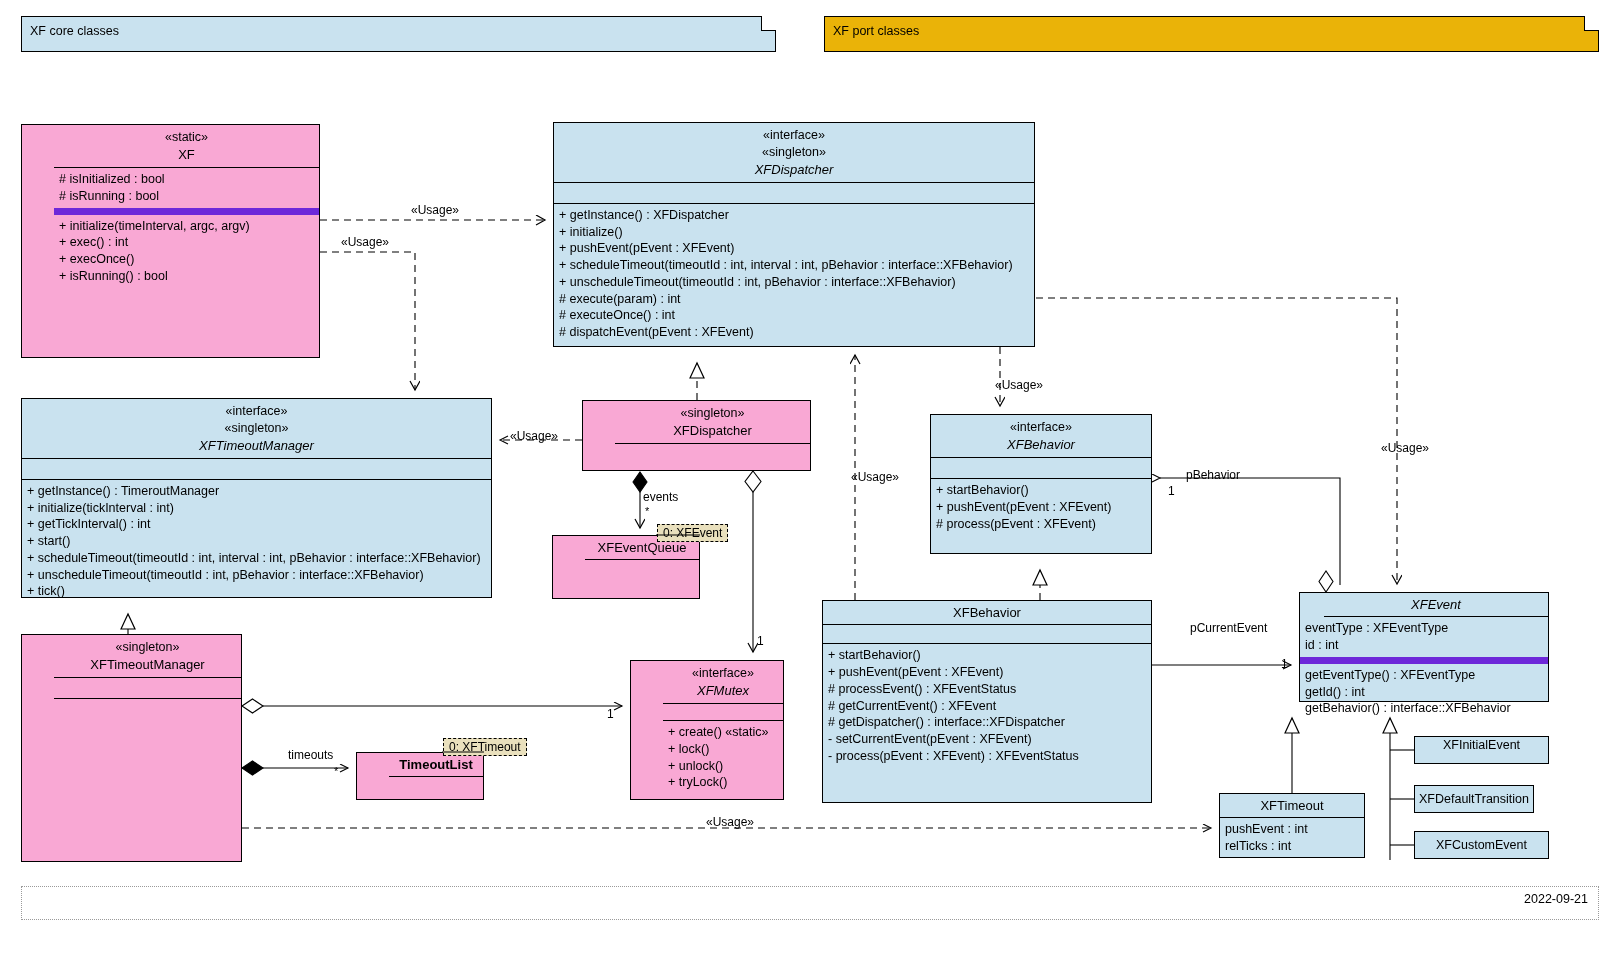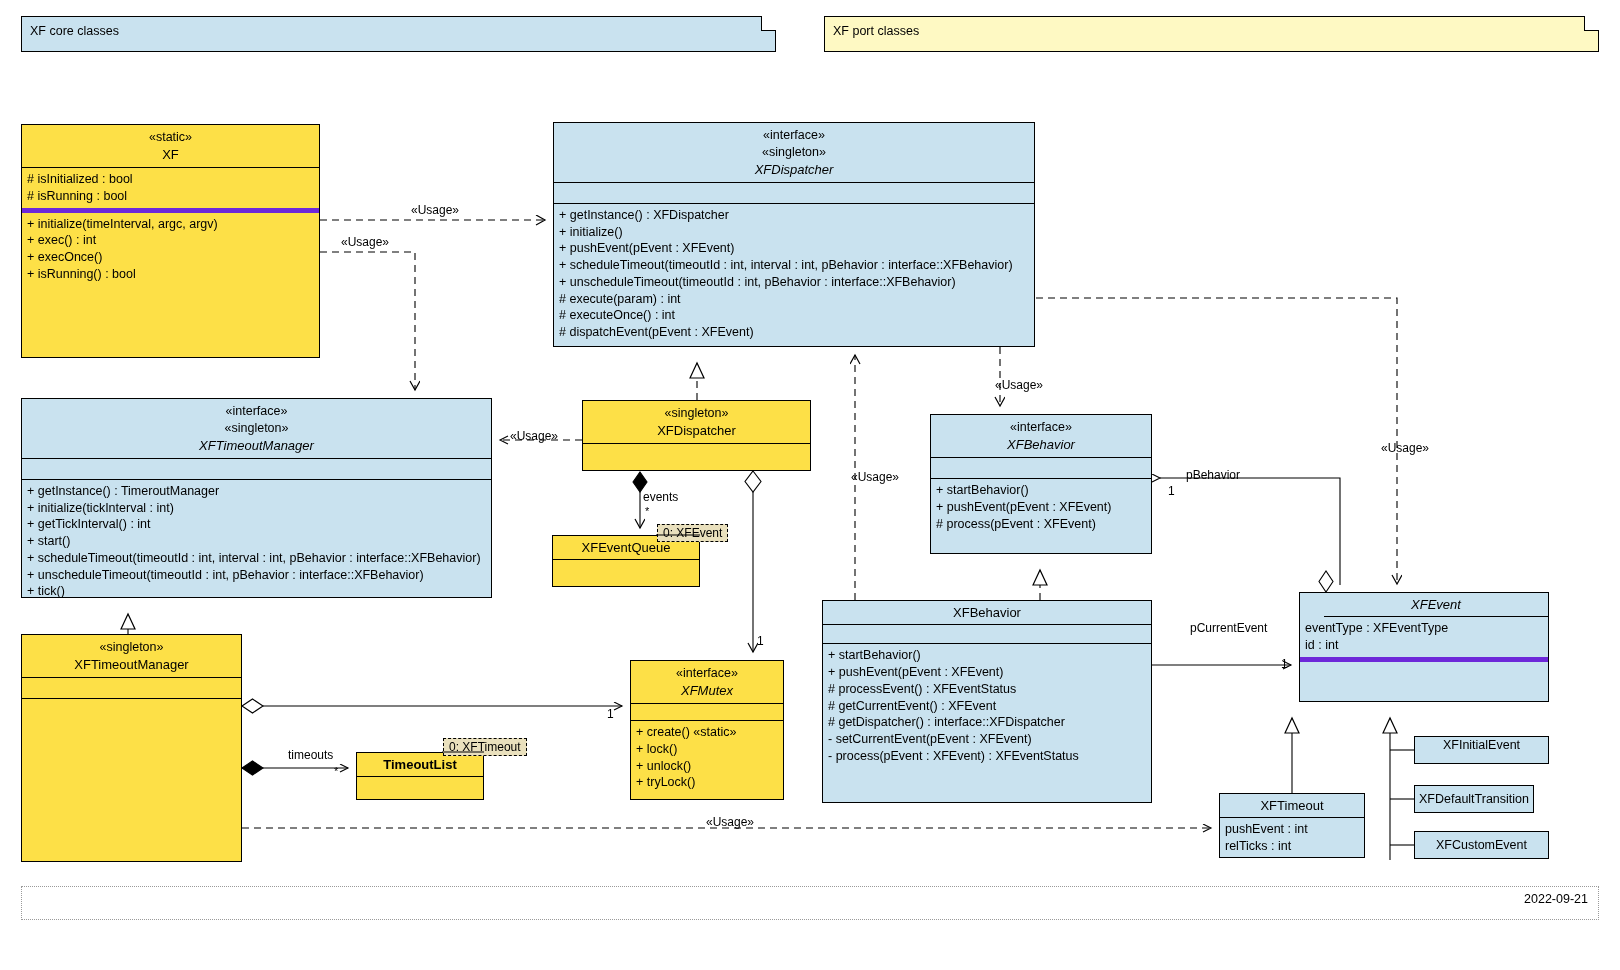--- a/index.html
+++ b/index.html
@@ -21,49 +21,49 @@
   
   .uml-box {
     position: absolute;
     box-sizing: border-box;
     border: 1px solid #000000;
     background: #c9e2ef;
     font-size: 12.5px;
     color: #000000;
     line-height: 1.34;
   }
-  .uml-box.tan { background: #fde047; }
+  .uml-box.tan { background: #f9a8d4; padding-left: 32px; }
   .hdr {
     text-align: center;
     padding: 4px 4px 4px 4px;
     border-bottom: 1px solid #000000;
   }
   .stereo { display: block; font-size: 12.5px; }
   .cname  { display: block; font-size: 13px; }
   .cname.italic { font-style: italic; }
   .compart {
-    border-bottom: 5px solid #6d28d9;
+    border-bottom: 7px solid #6d28d9;
     padding: 3px 5px;
     min-height: 9px;
   }
   .compart.last { border-bottom: none; }
   .compart .line { white-space: nowrap; display: block; }
   .empty-compart { height: 20px; border-bottom: 1px solid #000000; }
   .fill { }
 
   
   .pkg {
     position: absolute;
     box-sizing: border-box;
     border: 1px solid #000000;
     font-size: 12.5px;
     padding: 7px 0 0 8px;
     background: #c9e2ef;
   }
-  .pkg.tan { background: #fef9c3; }
+  .pkg.tan { background: #eab308; }
   .pkg .fold {
     position: absolute;
     right: -1px;
     top: -1px;
     width: 14px;
     height: 14px;
     background: #ffffff;
     border-left: 1px solid #000000;
     border-bottom: 1px solid #000000;
   }
@@ -181,21 +181,21 @@
   </div>
 
   <div class="uml-box tan" style="left:582px; top:400px; width:229px; height:71px;">
     <div class="hdr">
       <span class="stereo">«singleton»</span>
       <span class="cname">XFDispatcher</span>
     </div>
     <div class="compart last fill" style="height:26px;"></div>
   </div>
 
-  <div class="uml-box tan" style="left:552px; top:535px; width:148px; height:52px;">
+  <div class="uml-box tan" style="left:552px; top:535px; width:148px; height:64px;">
     <div class="hdr" style="padding:3px 4px;">
       <span class="cname">XFEventQueue</span>
     </div>
     <div class="compart last fill" style="height:24px;"></div>
   </div>
 
   <div class="rolenote" style="left:657px; top:524px;">
     <span>0: XFEvent</span>
   </div>
 
@@ -262,20 +262,25 @@
     </div>
   </div>
 
   <div class="uml-box" style="left:1299px; top:592px; width:250px; height:110px;">
     <div class="hdr" style="padding:3px 4px;margin-left:24px;">
       <span class="cname italic">XFEvent</span>
     </div>
     <div class="compart">
       <span class="line">eventType : XFEventType</span>
       <span class="line">id : int</span>
+    </div>
+    <div class="compart last">
+      <span class="line">getEventType() : XFEventType</span>
+      <span class="line">getId() : int</span>
+      <span class="line">getBehavior() : interface::XFBehavior</span>
     </div>
   </div>
 
   <div class="uml-box" style="left:1219px; top:793px; width:146px; height:65px;">
     <div class="hdr" style="padding:3px 4px;">
       <span class="cname">XFTimeout</span>
     </div>
     <div class="compart last">
       <span class="line">pushEvent : int</span>
       <span class="line">relTicks : int</span>

